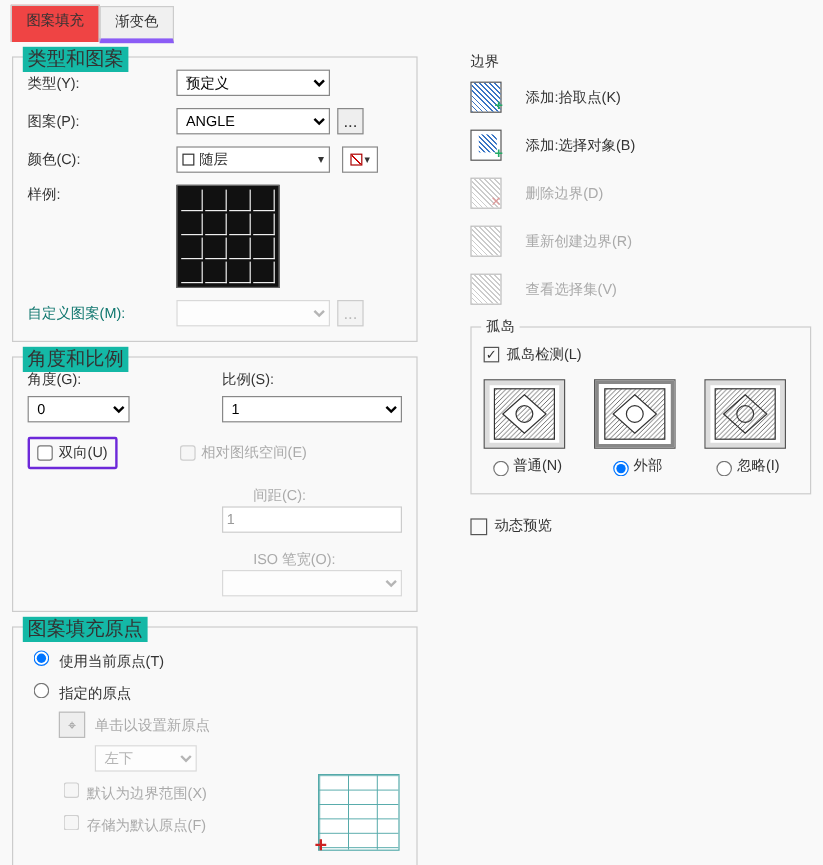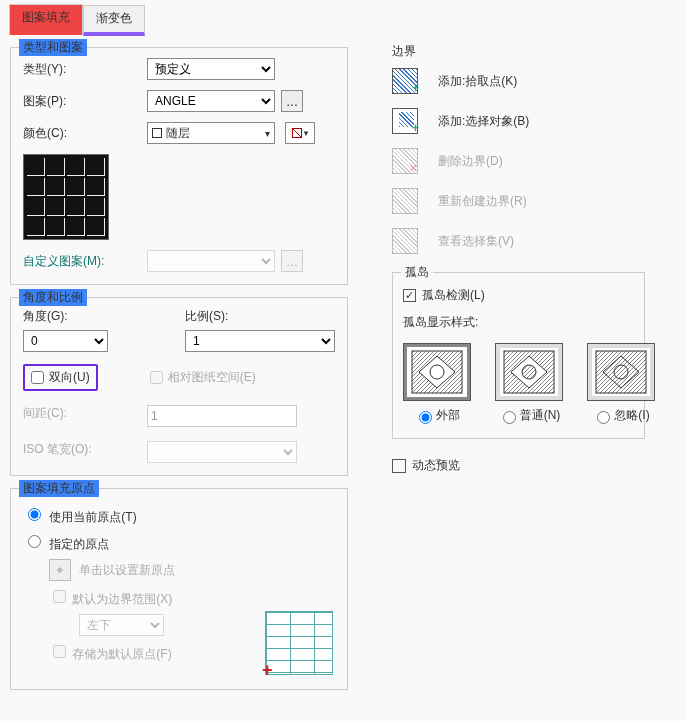--- a/index.html
+++ b/index.html
@@ -36,25 +36,25 @@
   .right { flex:1; padding: 8px 4px 0 34px; }
 
   fieldset {
     border: 1px solid #ccc;
     margin: 6px 0 12px 0;
     padding: 10px 12px 12px 12px;
     position: relative;
   }
   legend {
     padding: 0 4px;
-    font-size: 12px;
+    font-size: 16px;
     color: #333;
     position: absolute;
     top: -9px; left: 8px;
-    background: #3b82f6;
+    background: #14b8a6;
     font-family: Liberation Mono, monospace;
   }
   .row { display: flex; align-items: center; margin-bottom: 10px; }
   .lbl { width: 124px; color: #333; }
   .lbl.dis { color: #0f766e; }
   select, input[type=text] {
     font-size: 12px;
     font-family: inherit;
     height: 22px;
     padding: 1px 3px;
@@ -92,21 +92,21 @@
   }
   .pattern-preview>div{border-right:1px solid #eee;border-bottom:1px solid #eee;}
 
   .angle-scale-cols { display:flex; gap:30px; }
   .angle-scale-cols .col{flex:1;}
   .angle-scale-cols label{display:block;margin-bottom:5px;}
   .chk-row{display:flex;align-items:center;margin-top:12px;}
   .chk-row input{margin-right:5px;}
   .red-hl{border:2px solid #6d28d9;padding:2px 6px 2px 2px;border-radius:2px;
     display:inline-flex;align-items:center;}
-  .row2{display:flex;align-items:flex-start;margin-top:14px;}
+  .row2{display:flex;align-items:flex-end;margin-top:14px;flex-direction:column;}
   .lbl2{width:124px;}
   .lbl2.dis{color:#aaa;}
 
   .origin-block input[type=radio]{margin-right:5px;}
   .origin-item{margin:6px 0;}
   .sub{margin-left:26px;color:#aaa;}
   .sub .iconbox{width:22px;height:22px;border:1px solid #bbb;background:#eee;
     display:inline-flex;align-items:center;justify-content:center;margin-right:8px;}
   .origin-preview{
     position:absolute; right:14px; bottom:14px;
@@ -132,21 +132,21 @@
   .bnd-icon.dis{border-color:#bbb;}
   .bnd-icon .hatch{
     position:absolute;inset:0;
     background:repeating-linear-gradient(45deg,#3a75c4 0 1px,transparent 1px 3px);
   }
   .bnd-icon .plus{position:absolute;right:-2px;bottom:-2px;color:#2a6;font-size:12px;font-weight:bold;}
   .bnd-icon.dis .hatch{background:repeating-linear-gradient(45deg,#ccc 0 1px,transparent 1px 3px);}
   .bnd-row span{color:#333;}
   .bnd-row.dis span{color:#aaa;}
 
-  .island-box{border:1px solid #ccc;padding:14px 10px 14px 10px;margin-top:10px;width:253px;}
+  .island-box{border:1px solid #ccc;padding:14px 10px 14px 10px;margin-top:10px;width:284px;}
   .island-title{position:absolute;top:-9px;left:8px;background:#f9f9f9;padding:0 4px;}
   .chk{display:inline-flex;align-items:center;}
   .chk .box{width:13px;height:13px;border:1px solid #555;margin-right:6px;display:inline-flex;align-items:center;justify-content:center;font-size:11px;}
   .island-opts{display:flex;gap:24px;margin-top:12px;}
   .island-opt{text-align:center;}
   .isl-sw{
     width:68px;height:58px;border:1px solid #555;background:#fff;position:relative;
     display:inline-flex;align-items:center;justify-content:center;box-shadow:inset 0 0 0 4px #ddd;
   }
   .isl-sw.sel{box-shadow:inset 0 0 0 3px #888;}
@@ -195,20 +195,21 @@
           <span>随层</span>
           <span class="caret">▾</span>
         </span>
         <span class="mini-swatch">
           <span class="red" style="background:linear-gradient(45deg,transparent 45%,#c00 45% 55%,transparent 55%);"></span>
           <span class="caret">▾</span>
         </span>
       </div>
 
       <div class="row" style="align-items:flex-start;">
+        <span class="lbl">样例:</span>
         <div class="pattern-preview">
           <div></div>
             <div></div>
             <div></div>
             <div></div>
           <div></div>
             <div></div>
             <div></div>
             <div></div>
           <div></div>
@@ -285,31 +286,31 @@
         </label>
       </div>
 
       <div class="origin-item sub" style="display:flex;align-items:center;">
         <span class="iconbox">
           <span style="font-size:12px;color:#999;">⌖</span>
         </span>
         <span>单击以设置新原点</span>
       </div>
 
-      <div class="origin-item sub">
-        <input type="checkbox" disabled="" style="">
-        <span>默认为边界范围(X)</span>
-      </div>
       <div class="origin-item sub" style="margin-left:56px;">
         <select class="w85" disabled="">
           <option>左下</option>
         </select>
       </div>
       <div class="origin-item sub">
         <input type="checkbox" disabled="" style="">
+        <span>默认为边界范围(X)</span>
+      </div>
+      <div class="origin-item sub">
+        <input type="checkbox" disabled="" style="">
         <span>存储为默认原点(F)</span>
       </div>
 
       <div class="origin-preview"></div>
     </fieldset>
 
   </div>
 
   <div class="right">
     <div class="sect-label">边界</div>
@@ -349,55 +350,54 @@
     </div>
 
     <div class="island-box" style="position:relative;margin-top:18px;">
       <span class="island-title">孤岛</span>
 
       <label class="chk">
         <span class="box">✓</span>
         <span>孤岛检测(L)</span>
       </label>
 
-      <div style="margin-top:10px;">孤岛显示样式:</div>
 
       <div class="island-opts">
-        <div class="island-opt">
-          <span class="isl-sw sel">
-            <svg viewBox="0 0 52 44">
-              <rect x="1" y="1" width="50" height="42" fill="url(#h1)" stroke="#333"></rect>
-              <polygon points="26,6 44,22 26,38 8,22" fill="#fff" stroke="#333"></polygon>
-              <circle cx="26" cy="22" r="7" fill="#fff" stroke="#333"></circle>
-            </svg>
-          </span>
-          <div class="radio-lbl">
-              <input type="radio" name="isl" checked="" style="">
-              <span>外部</span>
-            </div>
-        </div>
         <div class="island-opt">
           <span class="isl-sw">
             <svg viewBox="0 0 52 44">
               <defs>
                   <pattern id="h1" width="4" height="4" patternUnits="userSpaceOnUse">
                     <path d="M0 4L4 0" stroke="#555" stroke-width="0.7"></path>
                   </pattern>
                 </defs>
               <rect x="1" y="1" width="50" height="42" fill="url(#h1)" stroke="#333"></rect>
               <polygon points="26,6 44,22 26,38 8,22" fill="#fff" stroke="#333"></polygon>
               <circle cx="26" cy="22" r="7" fill="url(#h1)" stroke="#333"></circle>
             </svg>
           </span>
           <div class="radio-lbl">
               <input type="radio" name="isl" style="">
               <span>普通(N)</span>
             </div>
         </div>
         <div class="island-opt">
+          <span class="isl-sw sel">
+            <svg viewBox="0 0 52 44">
+              <rect x="1" y="1" width="50" height="42" fill="url(#h1)" stroke="#333"></rect>
+              <polygon points="26,6 44,22 26,38 8,22" fill="#fff" stroke="#333"></polygon>
+              <circle cx="26" cy="22" r="7" fill="#fff" stroke="#333"></circle>
+            </svg>
+          </span>
+          <div class="radio-lbl">
+              <input type="radio" name="isl" checked="" style="">
+              <span>外部</span>
+            </div>
+        </div>
+        <div class="island-opt">
           <span class="isl-sw">
             <svg viewBox="0 0 52 44">
               <rect x="1" y="1" width="50" height="42" fill="url(#h1)" stroke="#333"></rect>
               <polygon points="26,6 44,22 26,38 8,22" fill="none" stroke="#333"></polygon>
               <circle cx="26" cy="22" r="7" fill="none" stroke="#333"></circle>
             </svg>
           </span>
           <div class="radio-lbl">
               <input type="radio" name="isl" style="">
               <span>忽略(I)</span>

